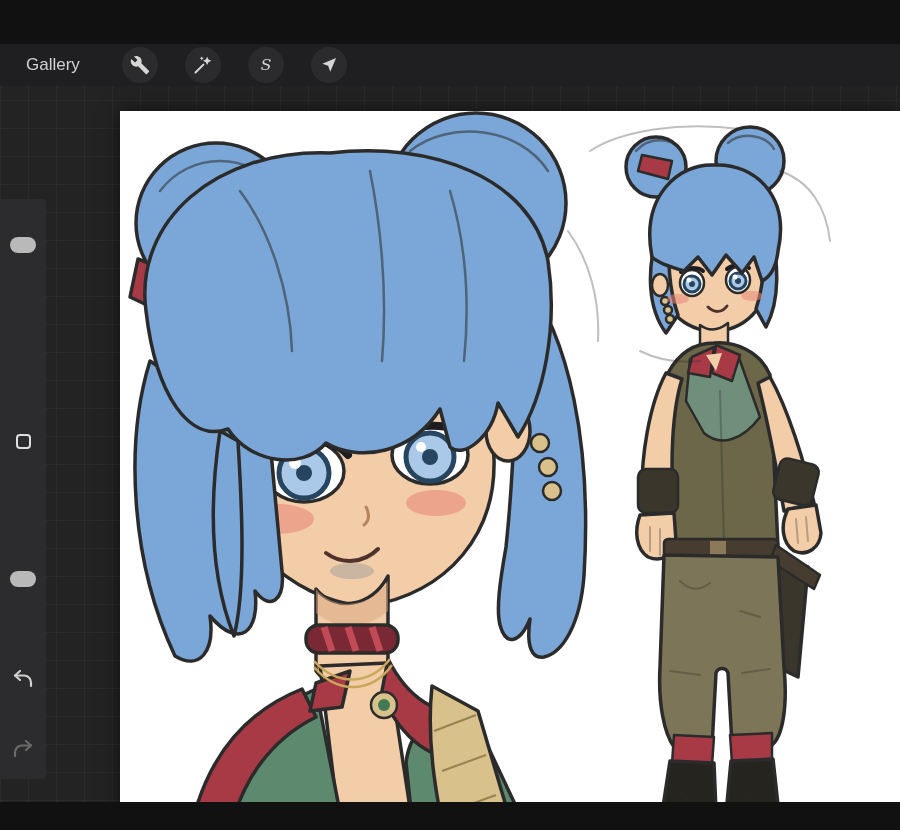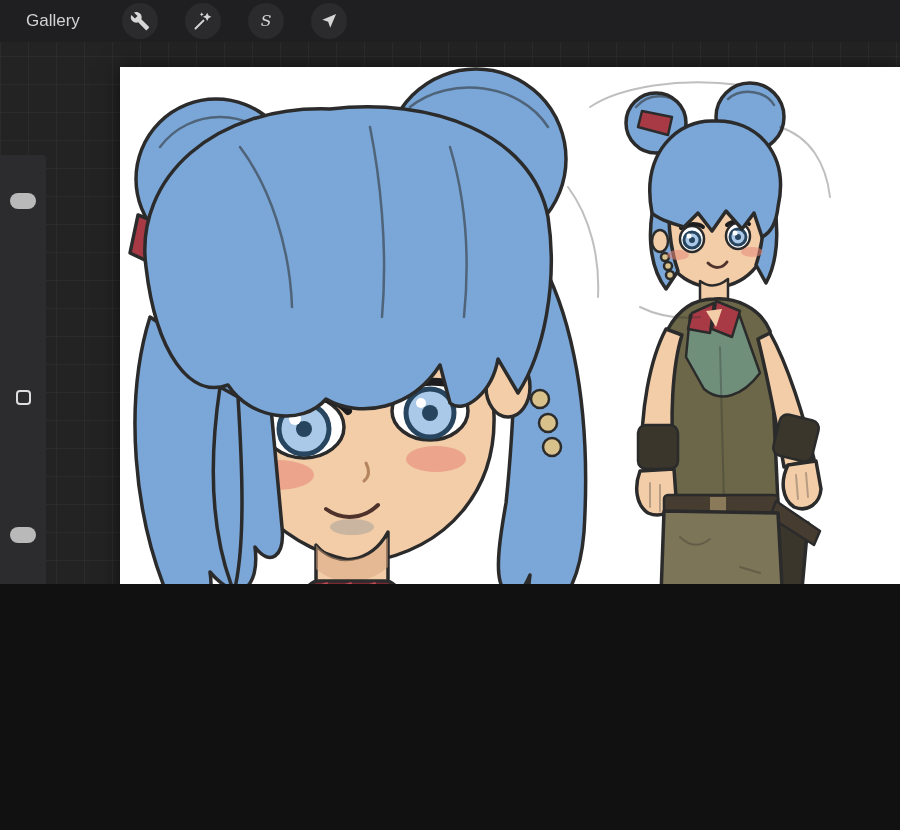--- a/index.html
+++ b/index.html
@@ -1,25 +1,26 @@
 <!DOCTYPE html>
 <html style="--ui_bg: #232323; --ui_topbar: #1f1f21; --ui_chip: #2b2b2d; --ui_icon: #d6d6d6; --ui_sidebar: #2c2c2e; --ui_thumb: #b9b9b9; --ink: #2b2b2b; --hair: #7aa7d8; --skin: #f2cda8; --blush: #e8897a; --eye: #aac9e8; --eyedark: #27455f; --red: #a83a45; --dred: #7a2833; --green: #5d8a6e; --teal: #6f8f7a; --tan: #d9c18c; --olive: #6b6748; --pants: #7d7557; --dark: #3a362c; --belt: #473c30; --boot: #26241f;"><head>
 <meta charset="utf-8">
 <style>
   html,body{margin:0;padding:0;background:#111;}
   *{box-sizing:border-box;}
   body{font-family:"Liberation Sans", sans-serif;}
 
   .screen{
-    position:relative;width:900px;height:584px;overflow:hidden;
+    position:relative;width:900px;height:758px;overflow:hidden;
     background-color:var(--ui_bg,#232323);
     background-image:
       linear-gradient(rgba(255,255,255,.035) 1px, transparent 1px),
       linear-gradient(90deg, rgba(255,255,255,.035) 1px, transparent 1px);
     background-size:28px 28px;
+    margin-top:44px;
   }
 
   
   .topbar{
     position:absolute;top:0;left:0;right:0;height:42px;
     background:var(--ui_topbar,#1f1f21);
     display:flex;align-items:center;padding-left:24px;z-index:30;
   }
   .gallery-btn{
     background:transparent;border:none;color:#d2d2d2;font-size:17px;

